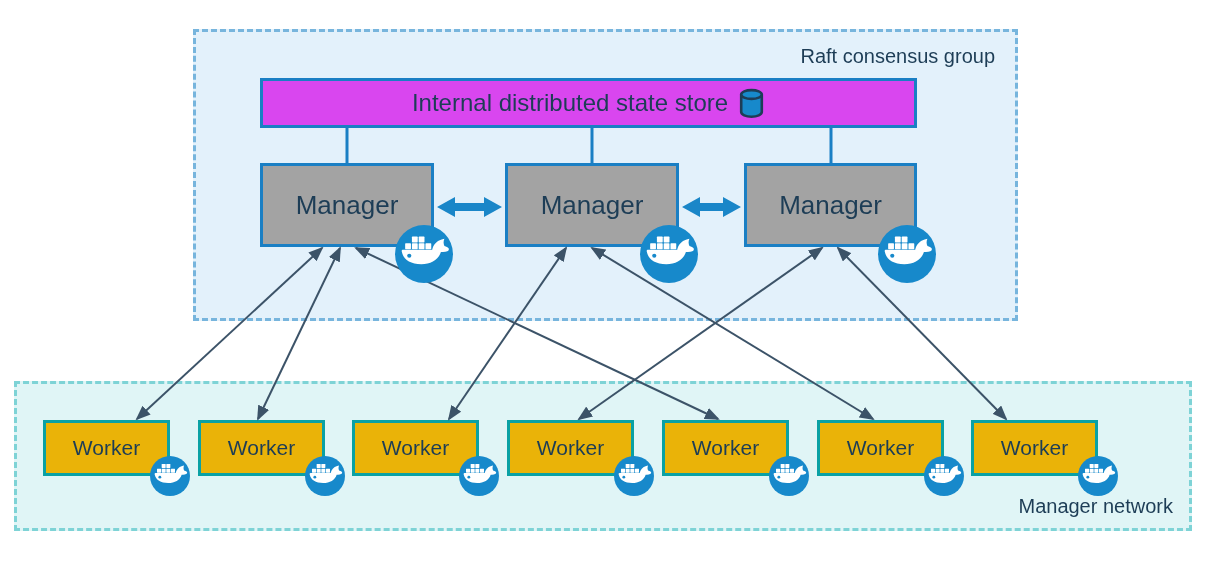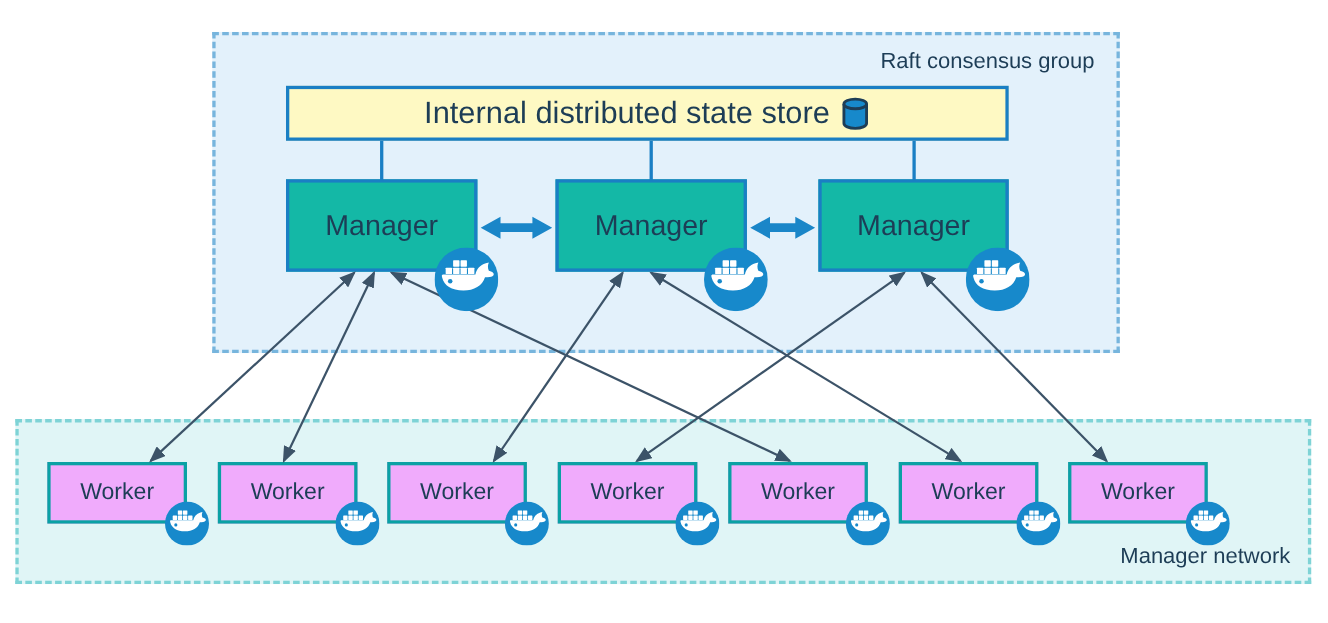--- a/index.html
+++ b/index.html
@@ -7,23 +7,23 @@
     position:relative;width:1207px;height:566px;background:#ffffff;overflow:hidden;
     font-family:"Liberation Sans",sans-serif;color:#1d3d56;
   }
   .group{position:absolute;box-sizing:border-box;z-index:0;}
   .raft-group{left:193px;top:29px;width:825px;height:292px;background:#e3f1fb;border:3px dashed #77b5dd;}
   .gossip-group{left:14px;top:381px;width:1178px;height:150px;background:#e0f5f6;border:3px dashed #7ed3d6;}
   .group-label{position:absolute;font-size:20px;color:#1d3d56;white-space:nowrap;}
   .raft-label{right:20px;top:13px;}
   .gossip-label{right:16px;bottom:10px;}
   .node{position:absolute;box-sizing:border-box;z-index:1;display:flex;align-items:center;justify-content:center;}
-  .store{left:260px;top:78px;width:657px;height:50px;background:#fef9c3;border:3px solid #1a7fc4;gap:10px;font-size:28px;}
-  .manager{background:#14b8a6;border:3px solid #1a7fc4;font-size:26px;}
-  .worker{background:#f0abfc;border:3px solid #0aa1a4;font-size:21px;}
+  .store{left:260px;top:78px;width:657px;height:50px;background:#d946ef;border:3px solid #1a7fc4;gap:10px;font-size:24px;}
+  .manager{background:#a3a3a3;border:3px solid #1a7fc4;font-size:26px;}
+  .worker{background:#eab308;border:3px solid #0aa1a4;font-size:21px;}
   .arrow-layer{position:absolute;left:0;top:0;width:1207px;height:566px;z-index:2;pointer-events:none;}
   .docker-badge{position:absolute;z-index:3;display:block;}
   .docker-badge svg{display:block;width:100%;height:100%;}
   .db-icon{flex:0 0 auto;display:block;}
 </style>
 </head>
 <body>
 
 <div class="canvas">
 

